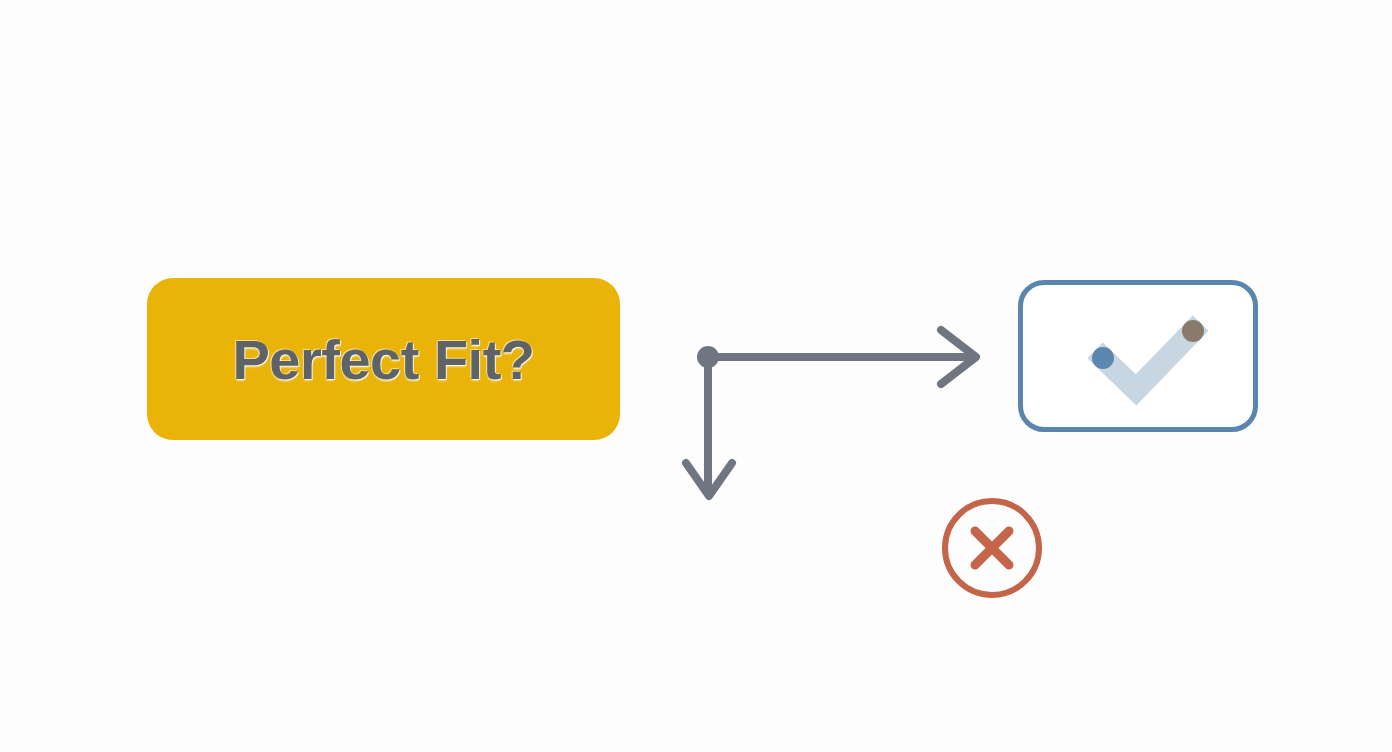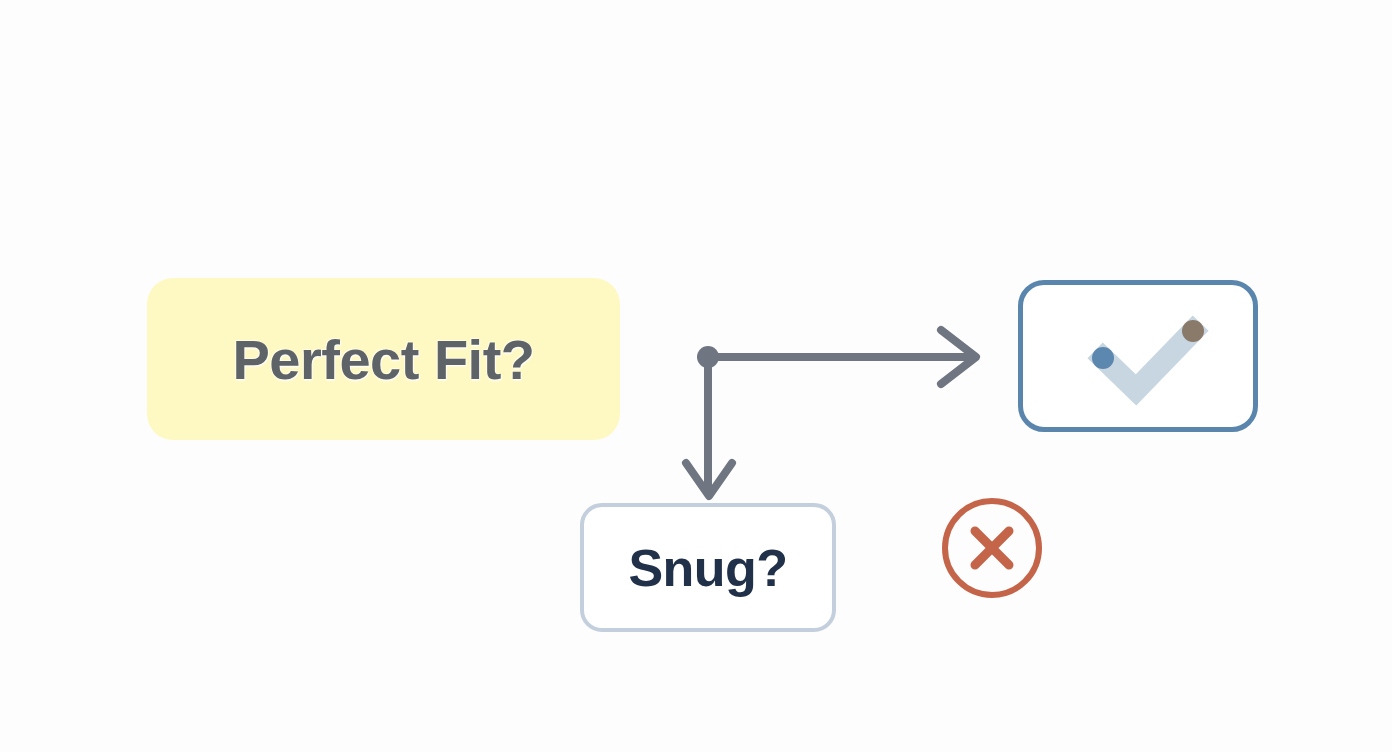--- a/index.html
+++ b/index.html
@@ -16,21 +16,21 @@
     font-family: "Liberation Sans", sans-serif;
   }
 
   
   .node-perfect-fit {
     position: absolute;
     left: 147px;
     top: 278px;
     width: 473px;
     height: 162px;
-    background: #fef9c3;
+    background: #eab308;
     border-radius: 26px;
     display: flex;
     align-items: center;
     justify-content: center;
     box-sizing: border-box;
   }
   .node-perfect-fit .label {
     font-size: 56px;
     font-weight: bold;
     color: #5e6368;
@@ -114,23 +114,20 @@
       <polyline points="941,330 976,357 941,384"></polyline>
 
       <line x1="708" y1="357" x2="708" y2="488"></line>
 
       <polyline points="686,463 709,496 732,463"></polyline>
     </g>
 
     <circle cx="708" cy="357" r="11" fill="#6f7681"></circle>
   </svg>
 
-  <div class="node-snug">
-    <span class="label">Snug?</span>
-  </div>
 
   <div class="node-check">
     <svg width="230" height="142" viewBox="0 0 230 142">
       <polyline points="80,73 113,105 170,46" fill="none" stroke="#c7d6e0" stroke-width="22" stroke-linecap="square" stroke-linejoin="miter"></polyline>
       <circle cx="80" cy="73" r="11" fill="#5c87ae"></circle>
       <circle cx="170" cy="46" r="11" fill="#8a7a6a"></circle>
     </svg>
   </div>
 
   <svg class="icon-x" viewBox="0 0 108 108">

